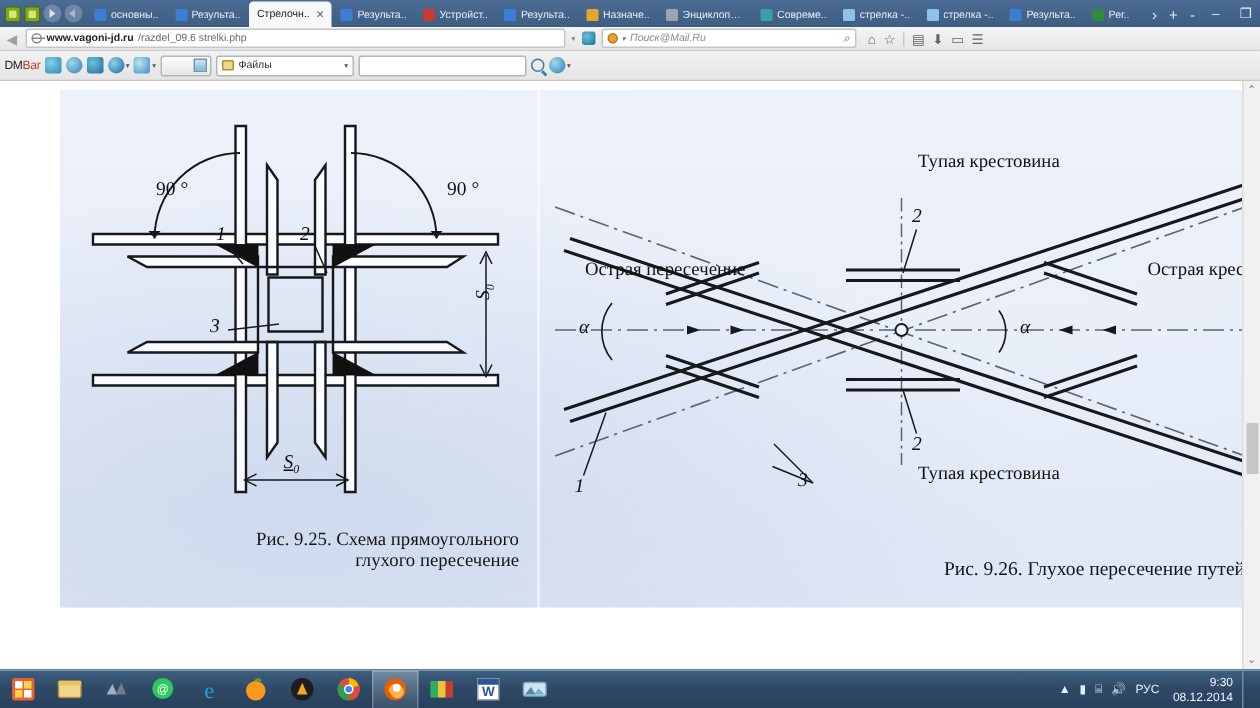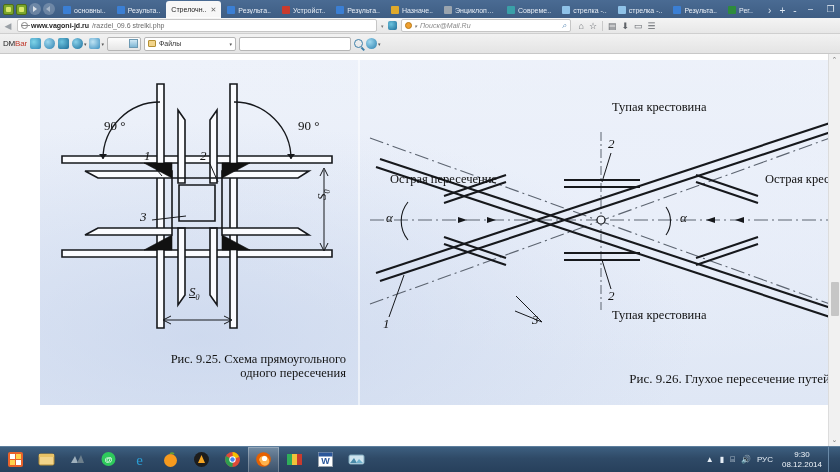--- a/index.html
+++ b/index.html
@@ -220,21 +220,21 @@
     background:linear-gradient(180deg,#3d5f80 0%, #2f4a67 45%, #27405c 100%);
     display:flex; align-items:center;
     border-top:1px solid #5d7e9d;
   }
   .tbicon {
     width:31px; height:26px;
     display:flex; align-items:center; justify-content:center;
   }
   .tbicon.run { background:linear-gradient(180deg,rgba(255,255,255,.28),rgba(255,255,255,.08)); box-shadow:inset 0 0 0 1px rgba(255,255,255,.25); }
   .tray { margin-left:auto; display:flex; align-items:center; gap:6px; padding-right:5px; color:#e6eef6; font-size:8px; }
-  .clock { text-align:center; line-height:1.25; font-size:8px; color:#f0f5fa; padding-left:3px; }
+  .clock { text-align:right; line-height:1.25; font-size:8px; color:#f0f5fa; padding-left:3px; }
   .showdesk { width:7px; height:26px; border-left:1px solid #6a8aa8; }
 </style>
 </head>
 <body>
 
 <div id="app">
 
   <div class="tabstrip">
     <div class="winctl-left">
       <span class="wicon green"></span>
@@ -482,36 +482,36 @@
             <path d="M502 262 L476 236"></path>
           </g>
         </svg>
 
         <div class="lbl" style="left:64px; top:58px; font-size:13px;">90 °</div>
         <div class="lbl" style="left:258px; top:58px; font-size:13px;">90 °</div>
         <div class="lbl it" style="left:104px; top:88px; font-size:13px;">1</div>
         <div class="lbl it" style="left:160px; top:88px; font-size:13px;">2</div>
         <div class="lbl it" style="left:100px; top:149px; font-size:13px;">3</div>
         <div class="lbl it" style="left:274px; top:140px; font-size:13px; transform:rotate(-90deg); transform-origin:left top;"><span>S</span><sub style="font-size:8px;">0</sub></div>
-        <div class="lbl it" style="left:149px; top:224px; font-size:13px;text-decoration:underline;"><span>S</span><sub style="font-size:8px;">0</sub></div>
+        <div class="lbl it" style="left:149px; top:240px; font-size:13px;text-decoration:underline;"><span>S</span><sub style="font-size:8px;">0</sub></div>
 
         <div class="lbl" style="left:572px; top:40px; font-size:12.5px;">Тупая крестовина</div>
         <div class="lbl" style="left:572px; top:248px; font-size:12.5px;">Тупая крестовина</div>
         <div class="lbl" style="left:350px; top:112px; font-size:12.5px;">Острая пересечение</div>
         <div class="lbl" style="left:725px; top:112px; font-size:12.5px;">Острая кресто</div>
         <div class="lbl it" style="left:346px; top:150px; font-size:13px;">α</div>
         <div class="lbl it" style="left:640px; top:150px; font-size:13px;">α</div>
         <div class="lbl it" style="left:343px; top:256px; font-size:13px;">1</div>
         <div class="lbl it" style="left:568px; top:76px; font-size:13px;">2</div>
         <div class="lbl it" style="left:568px; top:228px; font-size:13px;">2</div>
         <div class="lbl it" style="left:492px; top:252px; font-size:13px;">3</div>
 
         <div class="cap cap1">
           <div>Рис. 9.25. Схема прямоугольного</div>
-          <div>одного пересечения</div>
+          <div>глухого пересечение</div>
         </div>
         <div class="cap cap2">Рис. 9.26. Глухое пересечение путей</div>
       </div>
 
       <div class="bodytext">
       </div>
     </div>
 
     <div class="vscroll">
       <div class="arw">⌃</div>

